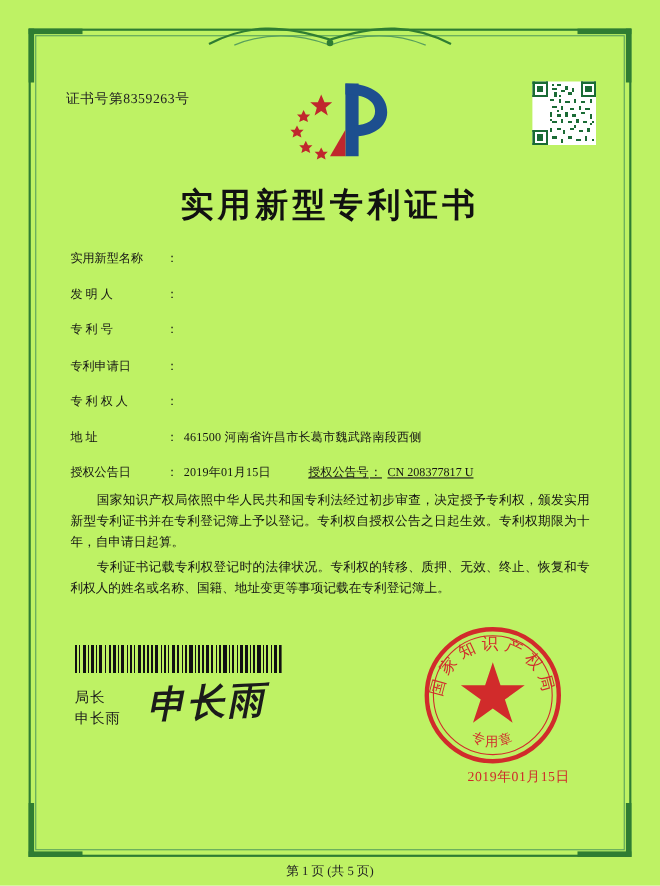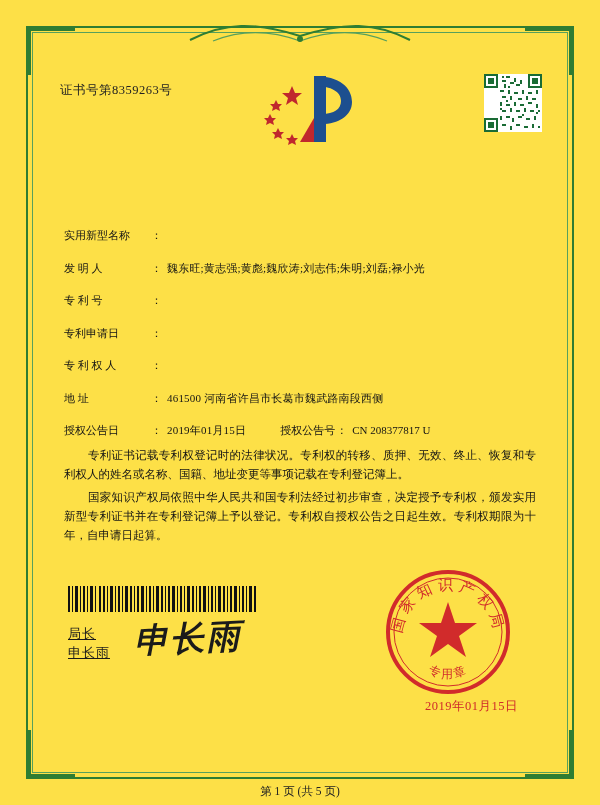--- a/index.html
+++ b/index.html
@@ -11,21 +11,21 @@
     width: 600px;
     height: 805px;
     font-family: "Liberation Serif", "DejaVu Serif", serif;
     color: #1a1a1a;
     position: relative;
     overflow: hidden;
   }
   .page {
     position: absolute;
     inset: 0;
-    background: #fde047;
+    background: #bef264;
   }
   
   .border-outer {
     position: absolute;
     left: 26px;
     top: 26px;
     right: 26px;
     bottom: 26px;
     border: 2px solid #2f7d32;
   }
@@ -128,20 +128,21 @@
   }
   .fcolon { margin: 0 5px 0 1px; }
   .fvalue {
     flex: 1;
     letter-spacing: 0.2px;
   }
   .frow.split .fvalue { flex: none; margin-right: 34px; }
   .sublabel {
     display: flex;
     align-items: baseline;
+    text-decoration: underline;
   }
 
   .para {
     position: absolute;
     left: 18px;
     right: 18px;
     top: 400px;
     font-size: 11.5px;
     line-height: 19px;
     color: #141414;
@@ -160,21 +161,20 @@
     height: 26px;
   }
 
   .sig-block {
     position: absolute;
     left: 22px;
     top: 578px;
     font-size: 13px;
     line-height: 19px;
     letter-spacing: 1px;
-    text-decoration: underline;
   }
   .signature {
     position: absolute;
     left: 88px;
     top: 570px;
     font-size: 34px;
     font-family: "DejaVu Serif", serif;
     font-style: italic;
     font-weight: bold;
     color: #1b1b1b;
@@ -305,36 +305,36 @@
       <path d="M74 70 L60 70 L74 46 Z" fill="#c0272d"></path>
       <g fill="#c0272d">
         <polygon points="52,14 55,21 62,21 56,26 58,33 52,29 46,33 48,26 42,21 49,21"></polygon>
         <polygon points="36,28 38,32 42,32 39,35 40,39 36,37 32,39 33,35 30,32 34,32"></polygon>
         <polygon points="30,42 32,46 36,46 33,49 34,53 30,51 26,53 27,49 24,46 28,46"></polygon>
         <polygon points="38,56 40,60 44,60 41,63 42,67 38,65 34,67 35,63 32,60 36,60"></polygon>
         <polygon points="52,62 54,66 58,66 55,69 56,73 52,71 48,73 49,69 46,66 50,66"></polygon>
       </g>
     </svg>
 
+    <div class="title">实用新型专利证书</div>
 
     <div class="fields">
 
       <div class="frow">
         <div class="flabel">
           <span>实用新型名称</span>
         </div>
         <span class="fcolon">：</span>
       </div>
 
       <div class="frow">
         <div class="flabel">
           <span>发 明 人</span>
         </div>
         <span class="fcolon">：</span>
-        <div class="fvalue">魏东旺;黄志强;黄彪;魏欣涛;刘志伟;朱明;刘磊;禄小光</div>
       </div>
 
       <div class="frow">
         <div class="flabel">
           <span>专 利 号</span>
         </div>
         <span class="fcolon">：</span>
       </div>
 
       <div class="frow">
@@ -368,22 +368,22 @@
         <div class="sublabel">
           <span>授权公告号</span>
           <span class="fcolon">：</span>
           <span>CN 208377817 U</span>
         </div>
       </div>
 
     </div>
 
     <div class="para">
+      <p>国家知识产权局依照中华人民共和国专利法经过初步审查，决定授予专利权，颁发实用新型专利证书并在专利登记簿上予以登记。专利权自授权公告之日起生效。专利权期限为十年，自申请日起算。</p>
       <p>专利证书记载专利权登记时的法律状况。专利权的转移、质押、无效、终止、恢复和专利权人的姓名或名称、国籍、地址变更等事项记载在专利登记簿上。</p>
-      <p>国家知识产权局依照中华人民共和国专利法经过初步审查，决定授予专利权，颁发实用新型专利证书并在专利登记簿上予以登记。专利权自授权公告之日起生效。专利权期限为十年，自申请日起算。</p>
     </div>
 
     <svg class="barcode" viewBox="0 0 188 26" shape-rendering="crispEdges">
       <g fill="#111">
         <rect x="0" y="0" width="2" height="26"></rect>
           <rect x="4" y="0" width="1" height="26"></rect>
         <rect x="7" y="0" width="3" height="26"></rect>
           <rect x="12" y="0" width="1" height="26"></rect>
         <rect x="15" y="0" width="2" height="26"></rect>
           <rect x="19" y="0" width="1" height="26"></rect>

